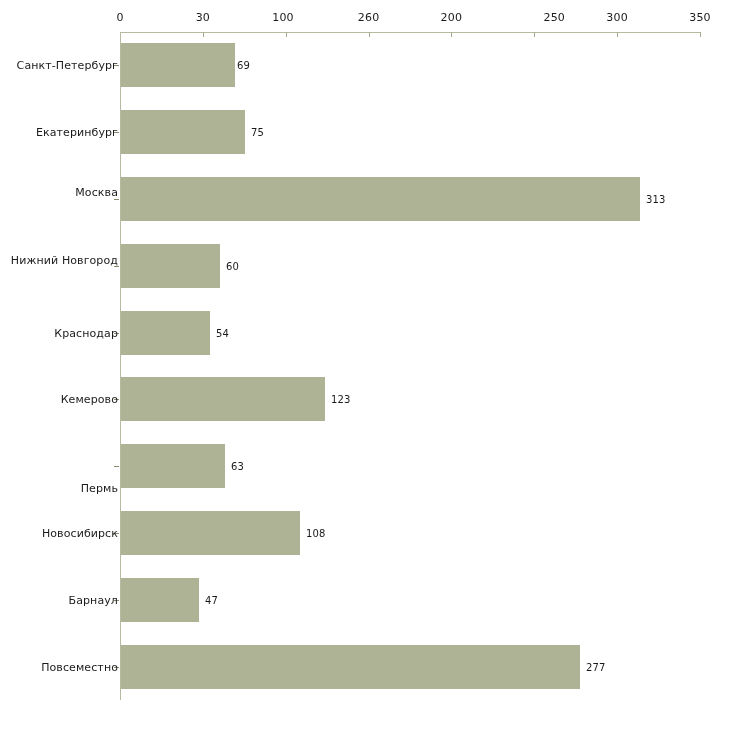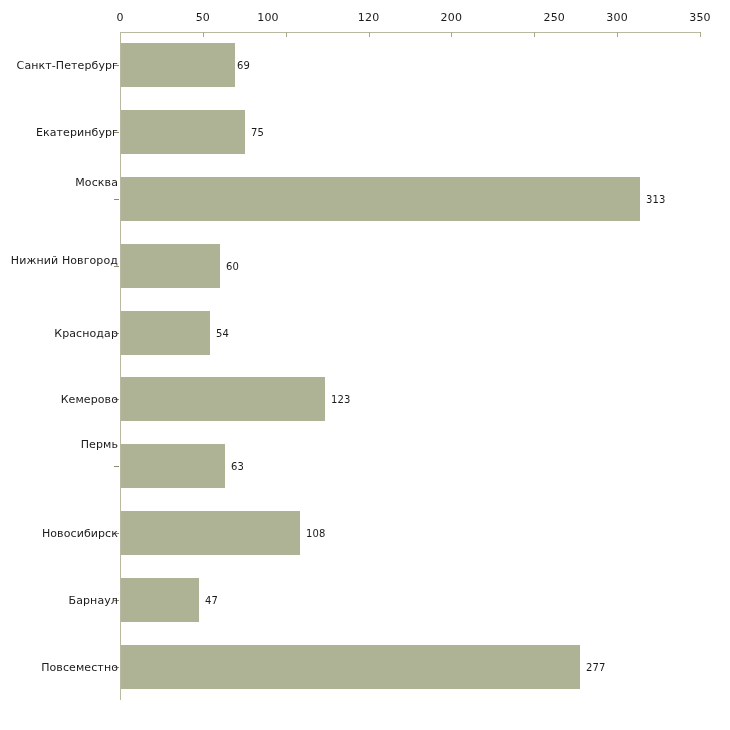--- a/index.html
+++ b/index.html
@@ -100,23 +100,23 @@
       <div class="x-tick" style="left: 202.857px;"></div>
       <div class="x-tick" style="left: 285.714px;"></div>
       <div class="x-tick" style="left: 368.571px;"></div>
       <div class="x-tick" style="left: 451.429px;"></div>
       <div class="x-tick" style="left: 534.286px;"></div>
       <div class="x-tick" style="left: 617.143px;"></div>
       <div class="x-tick" style="left: 700px;"></div>
     </div>
   <div id="x-tick-labels">
       <div class="x-tick-label" style="left: 120px;">0</div>
-      <div class="x-tick-label" style="left: 202.857px;">50</div>
-      <div class="x-tick-label" style="left: 268px;">100</div>
-      <div class="x-tick-label" style="left: 368.571px;">120</div>
+      <div class="x-tick-label" style="left: 202.857px;">30</div>
+      <div class="x-tick-label" style="left: 283px;">100</div>
+      <div class="x-tick-label" style="left: 368.571px;">260</div>
       <div class="x-tick-label" style="left: 451.429px;">200</div>
       <div class="x-tick-label" style="left: 534.286px; margin-left: 20px;">250</div>
       <div class="x-tick-label" style="left: 617.143px;">300</div>
       <div class="x-tick-label" style="left: 700px;">350</div>
     </div>
 
   <div id="y-axis"></div>
   <div id="y-ticks">
       <div class="y-tick" style="top: 65px;"></div>
       <div class="y-tick" style="top: 132px;"></div>
@@ -125,25 +125,25 @@
       <div class="y-tick" style="top: 333px;"></div>
       <div class="y-tick" style="top: 399px;"></div>
       <div class="y-tick" style="top: 466px;"></div>
       <div class="y-tick" style="top: 533px;"></div>
       <div class="y-tick" style="top: 600px;"></div>
       <div class="y-tick" style="top: 667px;"></div>
     </div>
   <div id="cat-labels">
       <div class="cat-label" style="top: 65px;">Санкт-Петербург</div>
       <div class="cat-label" style="top: 132px;">Екатеринбург</div>
-      <div class="cat-label" style="top: 182px;">Москва</div>
+      <div class="cat-label" style="top: 192px;">Москва</div>
       <div class="cat-label" style="top: 260px;">Нижний Новгород</div>
       <div class="cat-label" style="top: 333px;">Краснодар</div>
       <div class="cat-label" style="top: 399px;">Кемерово</div>
-      <div class="cat-label" style="top: 444px; padding-left: 24px;">Пермь</div>
+      <div class="cat-label" style="top: 488px; padding-left: 24px;">Пермь</div>
       <div class="cat-label" style="top: 533px;">Новосибирск</div>
       <div class="cat-label" style="top: 600px;">Барнаул</div>
       <div class="cat-label" style="top: 667px;">Повсеместно</div>
     </div>
 
   <div id="bars">
       <div class="bar" title="Санкт-Петербург: 69" style="top: 43px; width: 114px; height: 44px; background: rgb(175, 179, 149);"></div>
       <div class="bar-value" style="left: 237px; top: 65px;">69</div>
       <div class="bar" title="Екатеринбург: 75" style="top: 110px; width: 124px; height: 44px; background: rgb(175, 179, 149);"></div>
       <div class="bar-value" style="left: 251px; top: 132px;">75</div>

